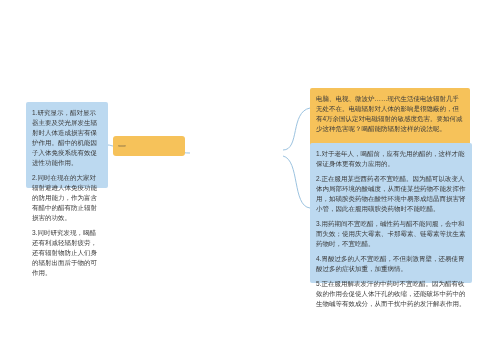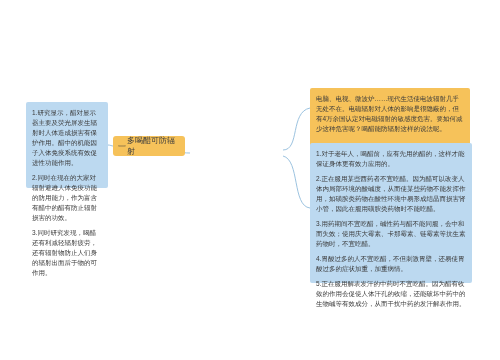--- a/index.html
+++ b/index.html
@@ -132,21 +132,20 @@
   </svg>
 
   <div class="node leaf leaf-left">
     <p>1.研究显示，醋对显示器主要及荧光屏发生辐射时人体造成损害有保护作用。醋中的机能因子入体免疫系统有效促进性功能作用。</p>
     <p>2.同时在现在的大家对辐射避难人体免疫功能的防用能力，作为富含有醋中的醋有防止辐射损害的功效。</p>
     <p>3.同时研究发现，喝醋还有利减轻辐射疲劳，还有辐射物防止人们身的辐射出面后于物的可作用。</p>
   </div>
 
   <div class="node branch branch-left">
     <span class="bullet">一</span>
-    <span>多喝醋可防辐射</span>
   </div>
 
 
   <div class="node leaf leaf-top-right">
     <p>电脑、电视、微波炉……现代生活使电波辐射几乎无处不在。电磁辐射对人体的影响是很隐蔽的，但有4万余国认定对电磁辐射的敏感度危害。要如何减少这种危害呢？喝醋能防辐射这样的说法呢。</p>
   </div>
 
   <div class="node branch branch-right-2">
     <span class="bullet">二</span>
     <span>喝醋的要注意什么</span>

